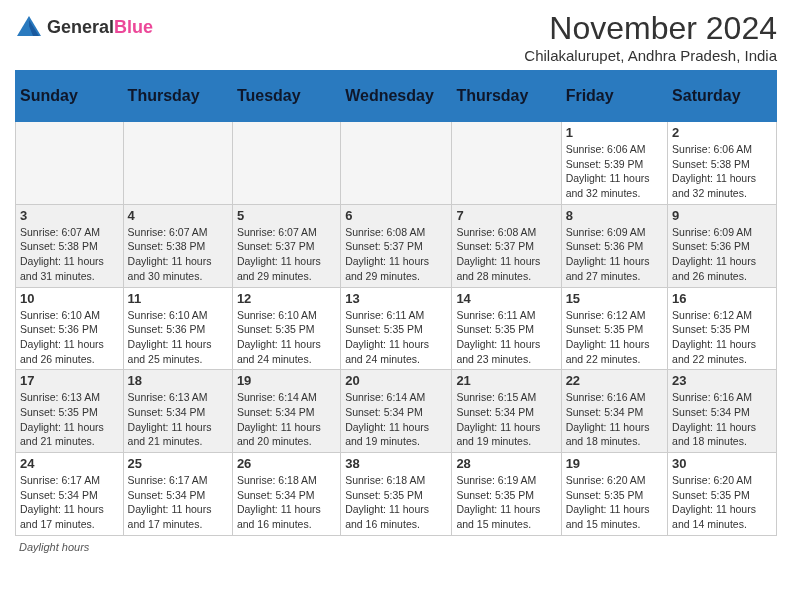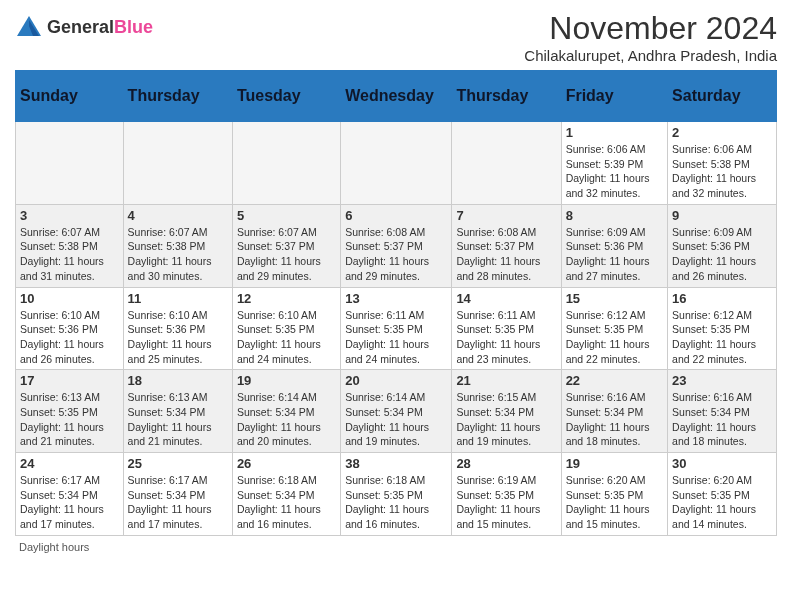--- a/index.html
+++ b/index.html
@@ -91,20 +91,21 @@
       color: #333;
       line-height: 1.4;
       font-size: 10.5px;
     }
     .footer-note {
       margin-top: 5px;
       font-size: 11px;
       color: #555;
       text-align: left;
       padding-left: 4px;
+      font-style: italic;
     }
   </style>
 </head>
 <body>
 
 <div class="header">
   <div class="logo">
     <svg class="logo-icon" viewBox="0 0 28 28">
       <polygon points="14,2 26,22 2,22" fill="#2a7abf"></polygon>
       <polygon points="14,6 24,22 18,22 14,12" fill="#1a5a9f"></polygon>

